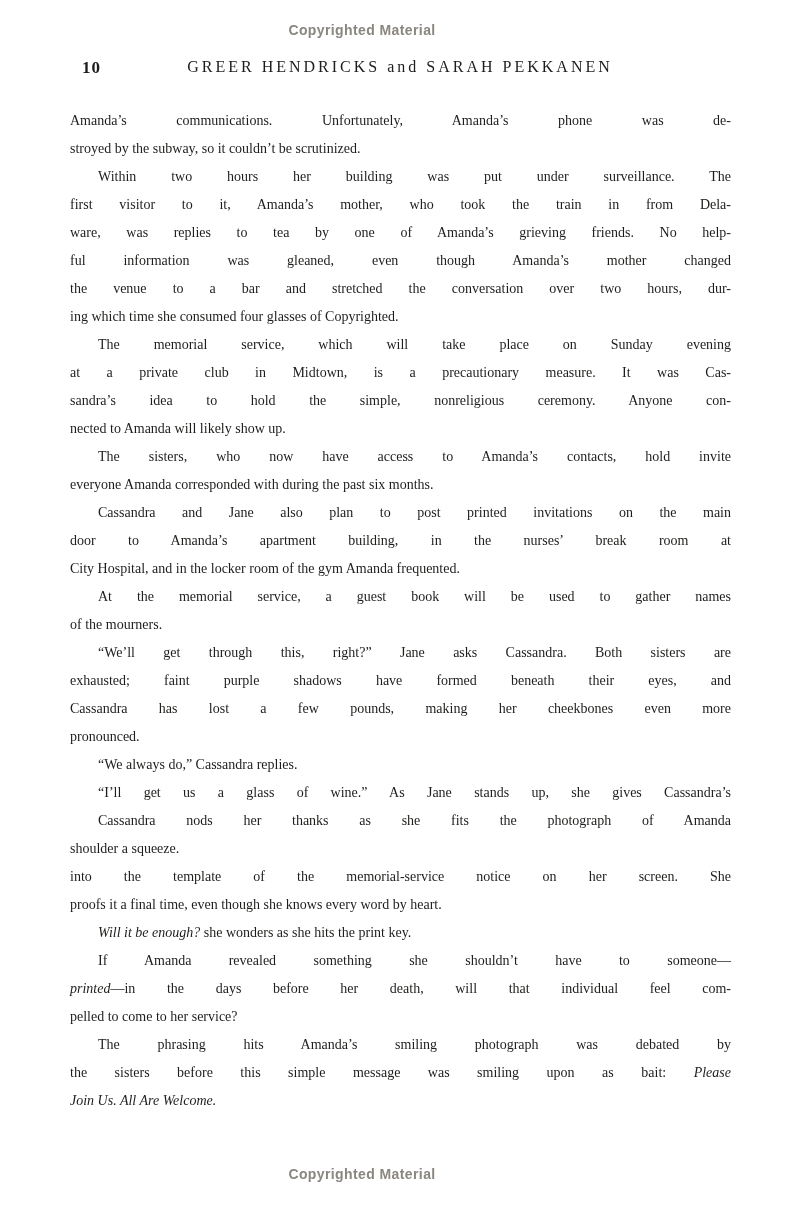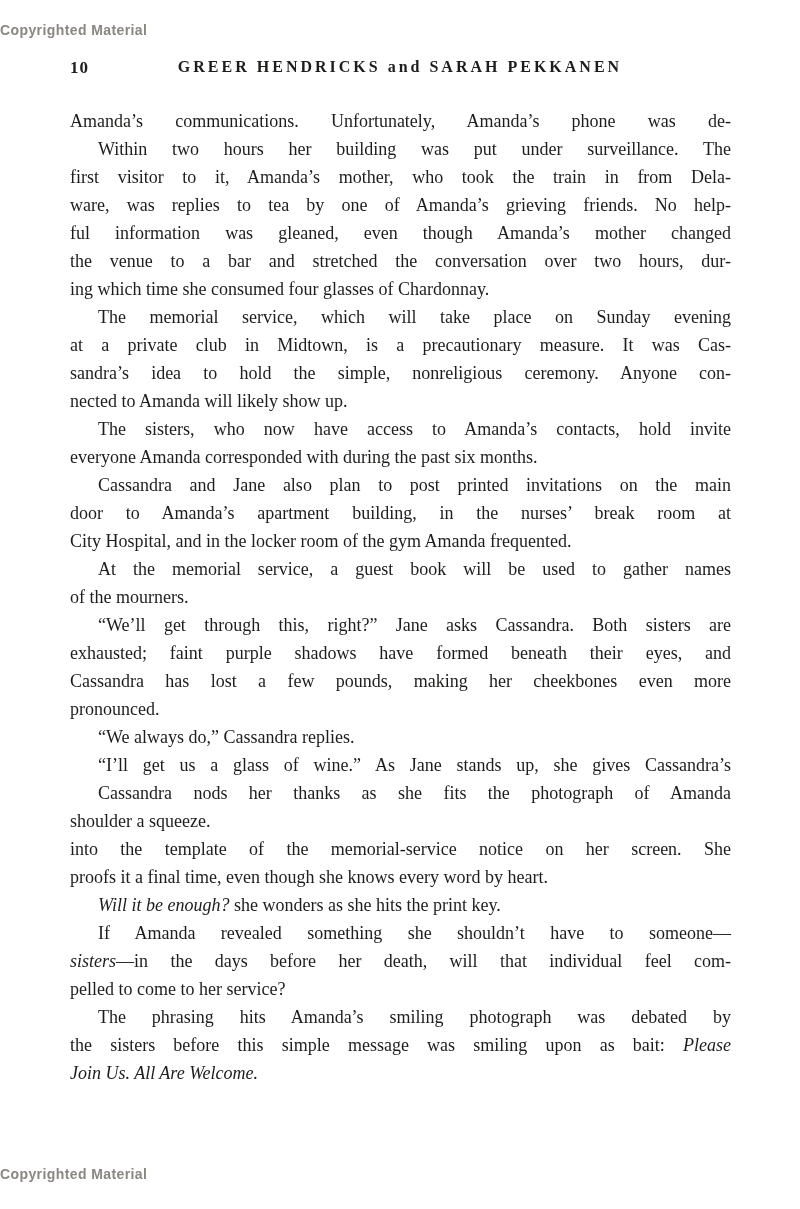--- a/index.html
+++ b/index.html
@@ -12,44 +12,44 @@
   .page{
     position:relative;
     width:800px;height:1209px;
     background:var(--paper);
     font-family:"Liberation Serif","DejaVu Serif",serif;
     color:var(--ink);
     overflow:hidden;
   }
   .copyright{
     position:absolute;left:0;width:724px;
-    text-align:left;
+    text-align:center;
     font-family:"Liberation Sans","DejaVu Sans",sans-serif;
     font-size:14px;font-weight:bold;letter-spacing:0.4px;
     color:var(--gray);
   }
   .copyright.top{top:22px;}
   .copyright.bottom{top:1166px;}
   .running-header{
     position:absolute;top:58px;left:70px;width:620px;height:24px;
   }
   .folio{
-    position:absolute;left:0;top:0;
+    position:absolute;left:12px;top:0;
     font-size:17px;font-weight:bold;
     letter-spacing:1px;
   }
   .running-head{
     display:block;text-align:center;
-    font-size:16px;font-weight:bold;
+    font-size:16px;font-weight:normal;
     letter-spacing:3px;
     padding-left:40px;
   }
   .body-text{
     position:absolute;top:107px;left:70px;width:661px;
-    font-size:18px;line-height:28px;
+    font-size:14px;line-height:28px;
   }
   .line{
     text-align:justify;
     -moz-text-align-last:justify;
     text-align-last:justify;
     height:28px;
     white-space:nowrap;
   }
   .line.last{
     -moz-text-align-last:left;
@@ -65,26 +65,27 @@
 
   <div class="copyright top">Copyrighted Material</div>
 
   <div class="running-header">
     <span class="folio">10</span>
     <span class="running-head">GREER HENDRICKS and SARAH PEKKANEN</span>
   </div>
 
   <div class="body-text">
       <div class="line"><span>Amanda’s communications. Unfortunately, Amanda’s phone was de-</span></div>
+      <div class="line last"><span>stroyed by the subway, so it couldn’t be scrutinized.</span></div>
       <div class="line indent"><span>Within two hours her building was put under surveillance. The</span></div>
       <div class="line"><span>first visitor to it, Amanda’s mother, who took the train in from Dela-</span></div>
       <div class="line"><span>ware, was replies to tea by one of Amanda’s grieving friends. No help-</span></div>
       <div class="line"><span>ful information was gleaned, even though Amanda’s mother changed</span></div>
       <div class="line"><span>the venue to a bar and stretched the conversation over two hours, dur-</span></div>
-      <div class="line last"><span>ing which time she consumed four glasses of Chardonnay.</span></div>
+      <div class="line last"><span>ing which time she consumed four glasses of Copyrighted.</span></div>
       <div class="line indent"><span>The memorial service, which will take place on Sunday evening</span></div>
       <div class="line"><span>at a private club in Midtown, is a precautionary measure. It was Cas-</span></div>
       <div class="line"><span>sandra’s idea to hold the simple, nonreligious ceremony. Anyone con-</span></div>
       <div class="line last"><span>nected to Amanda will likely show up.</span></div>
       <div class="line indent"><span>The sisters, who now have access to Amanda’s contacts, hold invite</span></div>
       <div class="line last"><span>everyone Amanda corresponded with during the past six months.</span></div>
       <div class="line indent"><span>Cassandra and Jane also plan to post printed invitations on the main</span></div>
       <div class="line"><span>door to Amanda’s apartment building, in the nurses’ break room at</span></div>
       <div class="line last"><span>City Hospital, and in the locker room of the gym Amanda frequented.</span></div>
       <div class="line indent"><span>At the memorial service, a guest book will be used to gather names</span></div>
@@ -94,21 +95,21 @@
       <div class="line"><span>Cassandra has lost a few pounds, making her cheekbones even more</span></div>
       <div class="line last"><span>pronounced.</span></div>
       <div class="line last indent"><span>“We always do,” Cassandra replies.</span></div>
       <div class="line indent"><span>“I’ll get us a glass of wine.” As Jane stands up, she gives Cassandra’s</span></div>
       <div class="line indent"><span>Cassandra nods her thanks as she fits the photograph of Amanda</span></div>
       <div class="line last"><span>shoulder a squeeze.</span></div>
       <div class="line"><span>into the template of the memorial-service notice on her screen. She</span></div>
       <div class="line last"><span>proofs it a final time, even though she knows every word by heart.</span></div>
       <div class="line last indent"><span class="italic">Will it be enough?</span><span> she wonders as she hits the print key.</span></div>
       <div class="line indent"><span>If Amanda revealed something she shouldn’t have to someone—</span></div>
-      <div class="line"><span class="italic">sisters</span><span>—in the days before her death, will that individual feel com-</span></div>
+      <div class="line"><span class="italic">printed</span><span>—in the days before her death, will that individual feel com-</span></div>
       <div class="line last"><span>pelled to come to her service?</span></div>
       <div class="line indent"><span>The phrasing hits Amanda’s smiling photograph was debated by</span></div>
       <div class="line"><span>the sisters before this simple message was smiling upon as bait: </span><span class="italic">Please</span></div>
       <div class="line last"><span class="italic">Join Us. All Are Welcome.</span></div>
     </div>
 
   <div class="copyright bottom">Copyrighted Material</div>
 
 </div>
 

